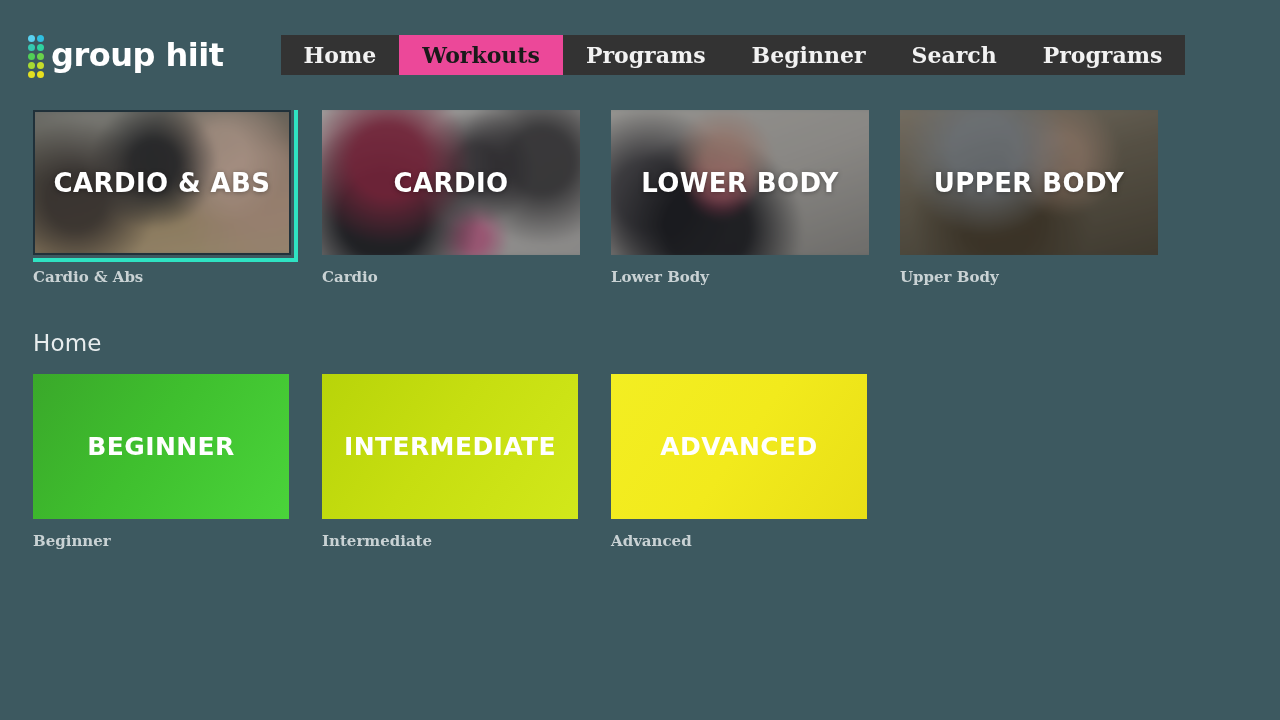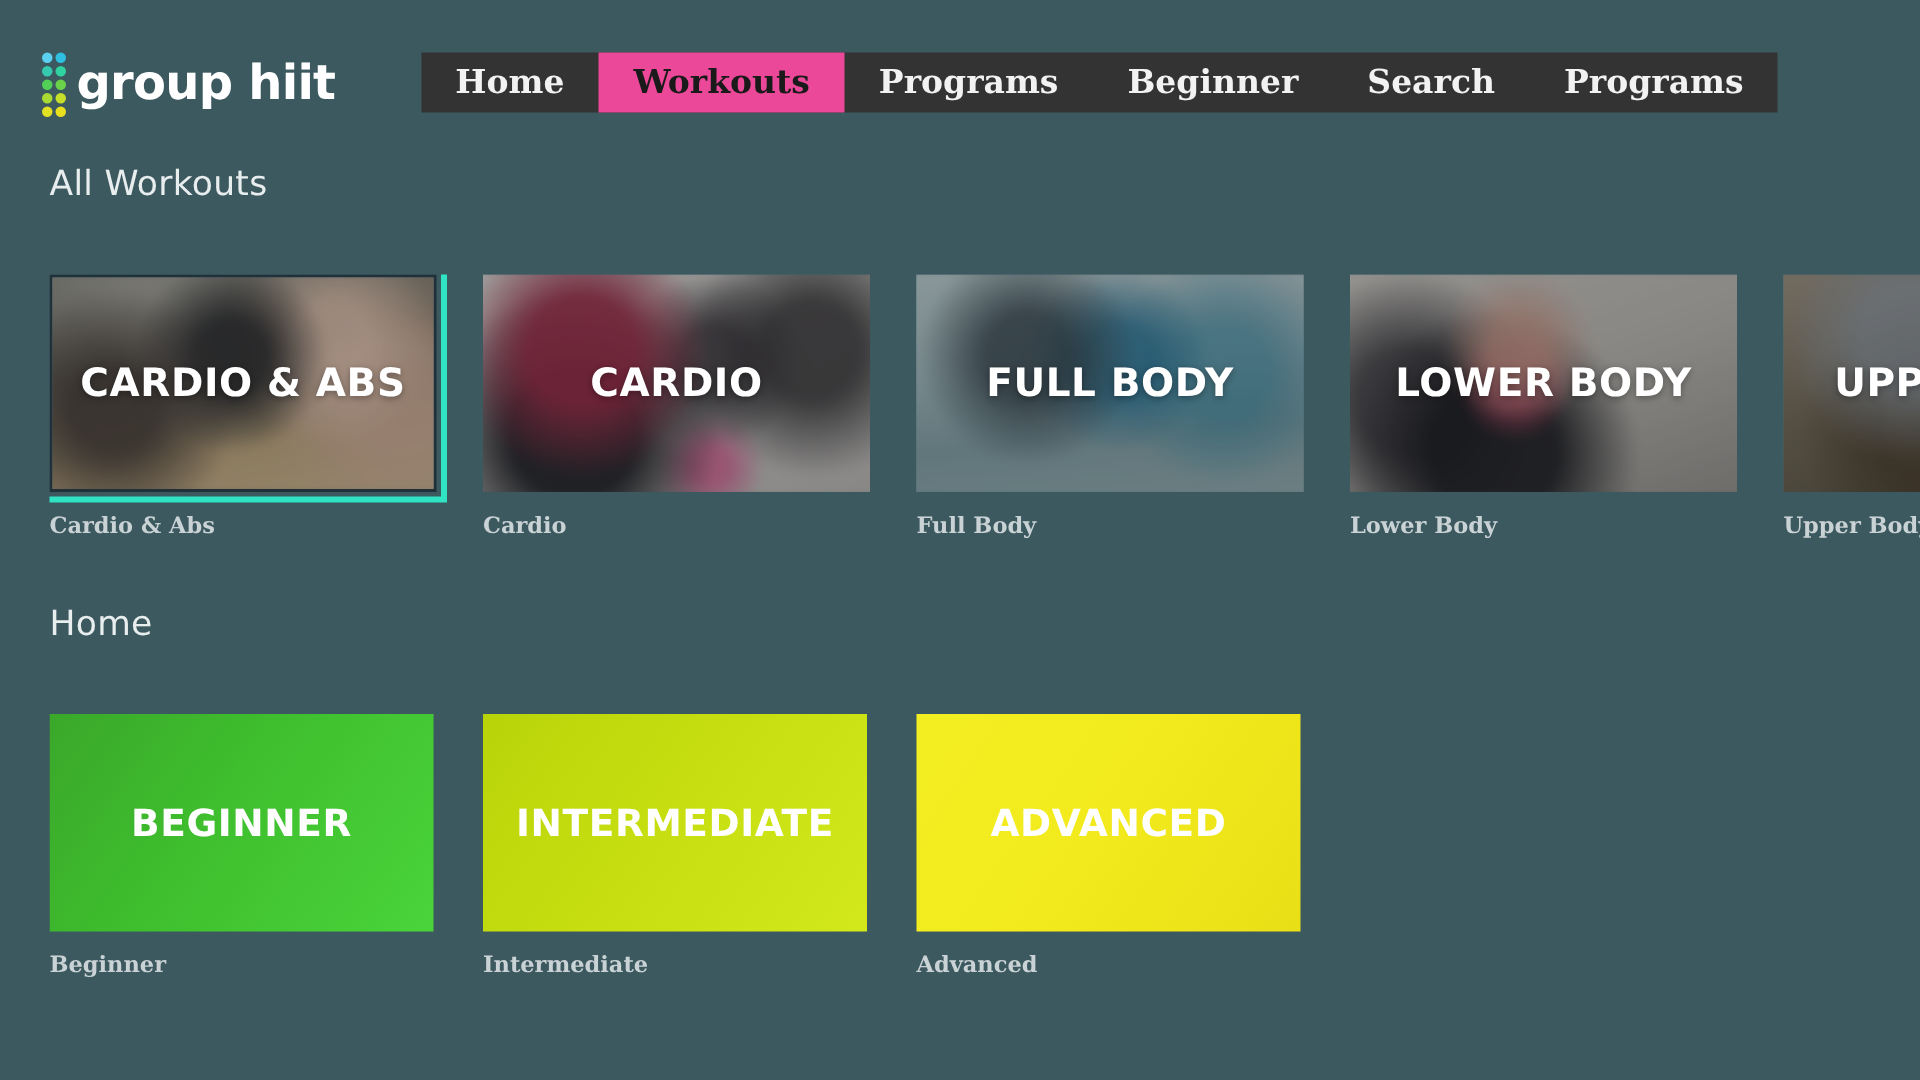--- a/index.html
+++ b/index.html
@@ -94,21 +94,20 @@
     font-family: "DejaVu Sans", sans-serif;
     letter-spacing: 0.2px;
     margin-bottom: 18px;
   }
 
   .row {
     display: flex;
     gap: 31px;
     overflow: hidden;
     width: 1247px;
-    margin-top: 47px;
   }
 
   .card {
     flex: 0 0 auto;
     width: 258px;
     cursor: pointer;
   }
 
   .thumb {
     position: relative;
@@ -253,48 +252,39 @@
       <div class="nav-item">Programs</div>
       <div class="nav-item">Beginner</div>
       <div class="nav-item">Search</div>
       <div class="nav-item">Programs</div>
     </nav>
 </div>
 
 <div class="content">
 
   <div class="section">
-    <div class="section-title">All Workouts</div>
     <div class="row">
         <div class="card focused">
           <div class="thumb">
             <div class="art art-cardio-abs"></div>
             <div class="overlay"></div>
             <div class="tile-label">CARDIO &amp; ABS</div>
           </div>
           <div class="caption">Cardio &amp; Abs</div>
         </div>
         <div class="card">
           <div class="thumb">
             <div class="art art-cardio"></div>
             <div class="overlay"></div>
             <div class="tile-label">CARDIO</div>
           </div>
           <div class="caption">Cardio</div>
         </div>
         <div class="card">
           <div class="thumb">
-            <div class="art art-full-body"></div>
-            <div class="overlay"></div>
-            <div class="tile-label">FULL BODY</div>
-          </div>
-          <div class="caption">Full Body</div>
-        </div>
-        <div class="card">
-          <div class="thumb">
             <div class="art art-lower-body"></div>
             <div class="overlay"></div>
             <div class="tile-label">LOWER BODY</div>
           </div>
           <div class="caption">Lower Body</div>
         </div>
         <div class="card">
           <div class="thumb">
             <div class="art art-upper-body"></div>
             <div class="overlay"></div>

